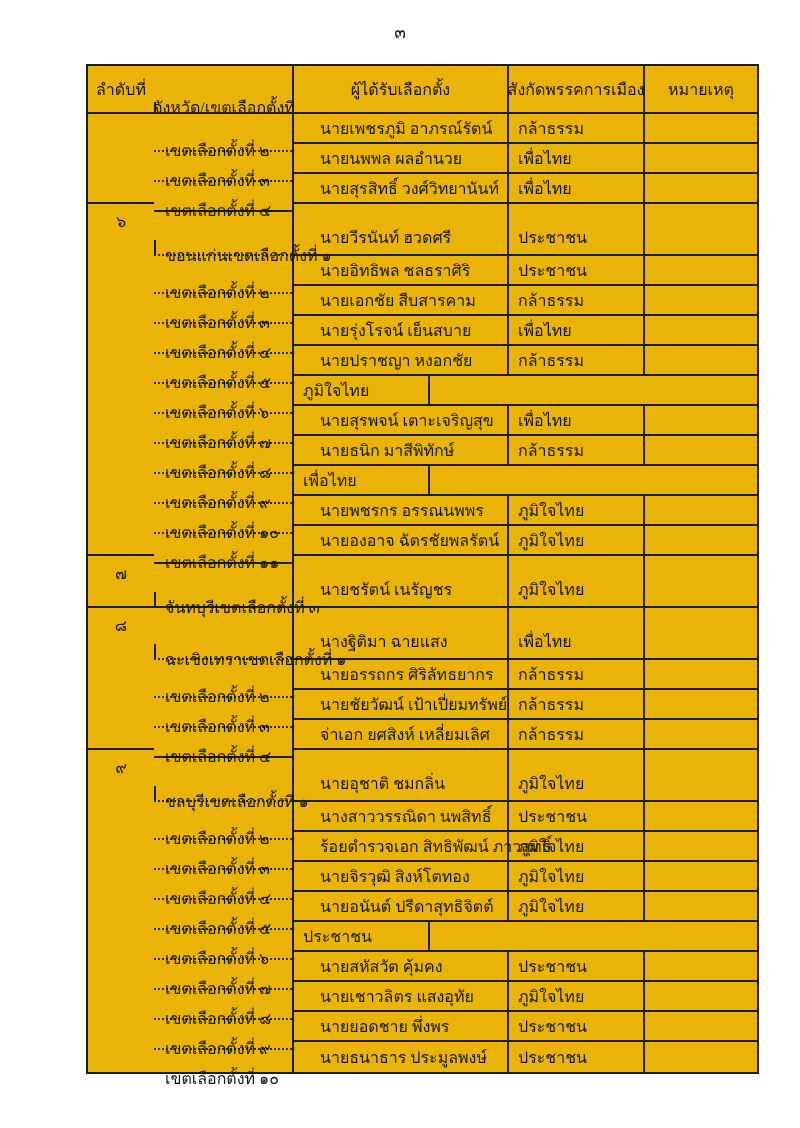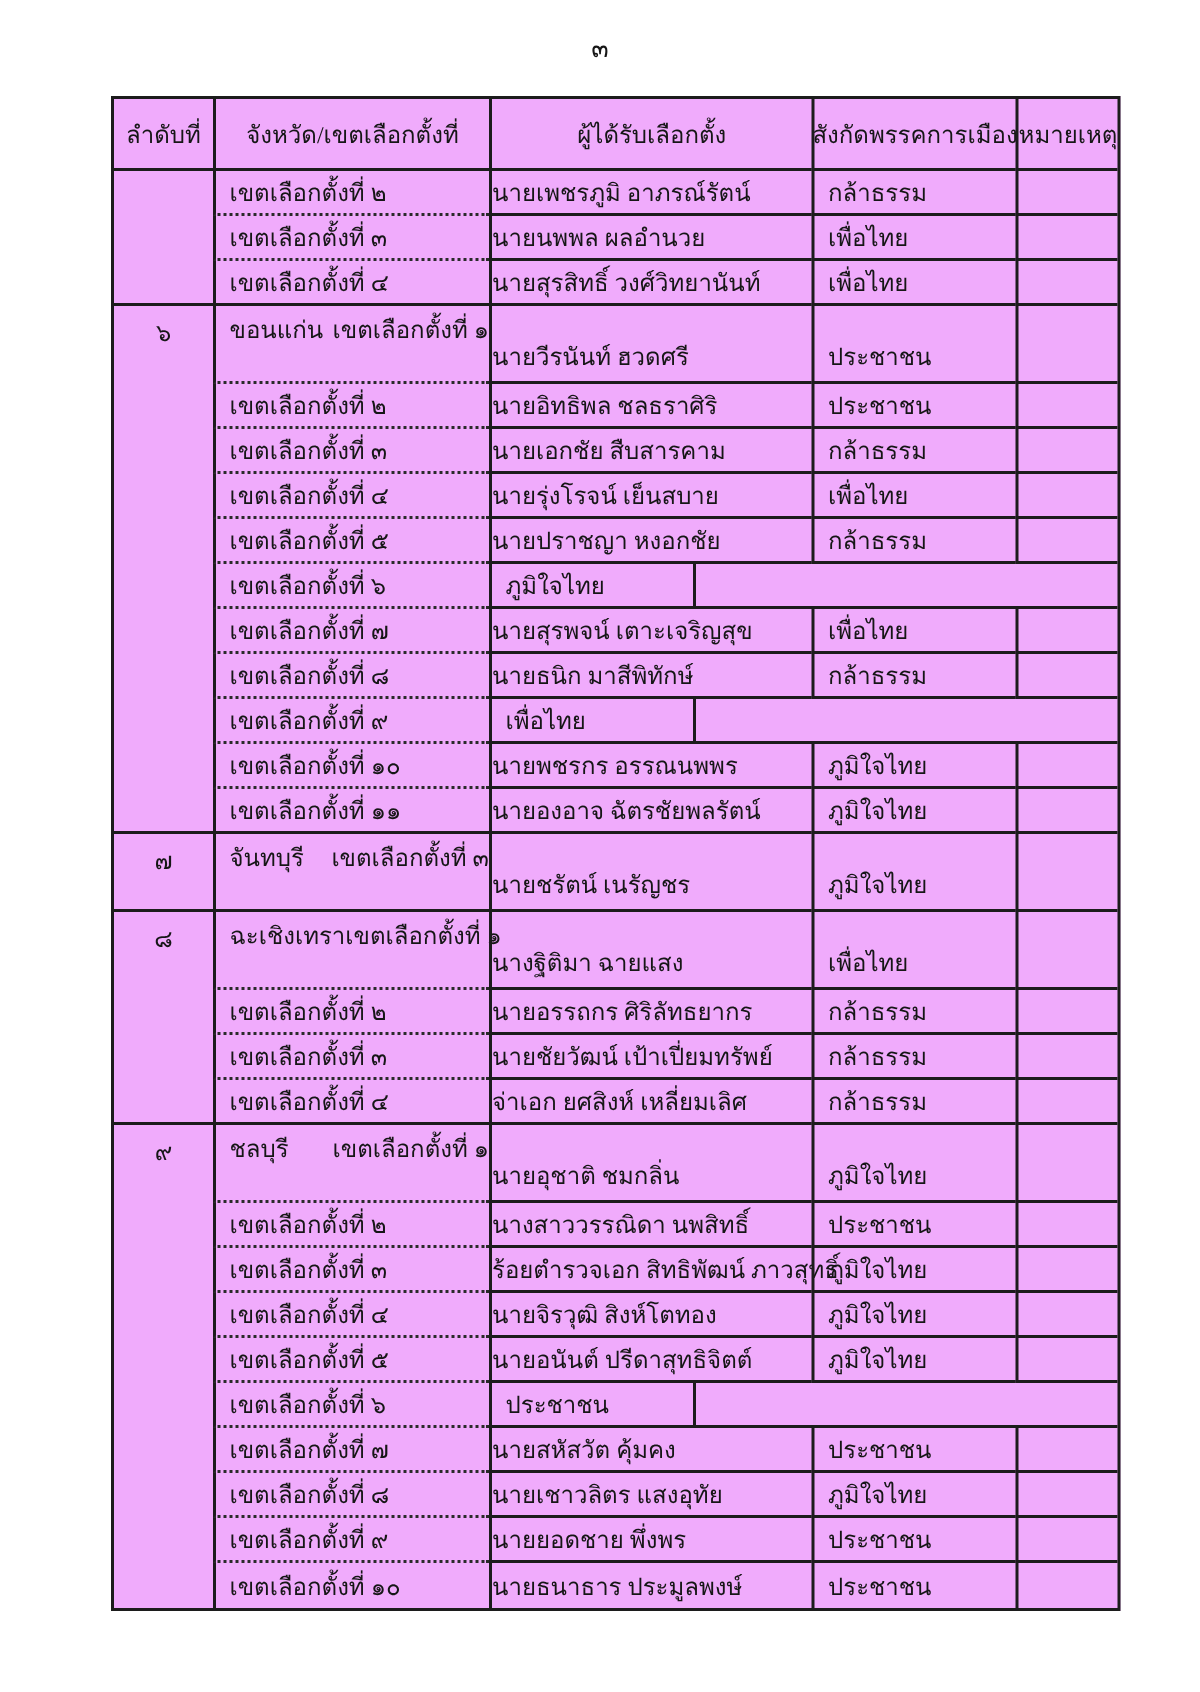--- a/index.html
+++ b/index.html
@@ -6,31 +6,31 @@
   .page {
     position:relative; width:800px; height:1128px; background:#ffffff;
     font-family:"Liberation Serif","DejaVu Serif",serif; color:#161616;
     overflow:hidden; margin:0 auto;
   }
   .pageno {
     position:absolute; top:18px; left:0; width:100%;
     text-align:center; font-size:17px;
   }
   .etable {
-    position:absolute; left:74px; top:64px; width:673px;
-    border:2px solid #1c1c1c; box-sizing:border-box; background:#f0abfc;font-family:Liberation Serif, serif;
+    position:absolute; left:86px; top:64px; width:673px;
+    border:2px solid #1c1c1c; box-sizing:border-box; background:#eab308;font-family:Liberation Serif, serif;
   }
   .thead, .trow { display:flex; width:100%; }
   .c {
     box-sizing:border-box; display:flex; align-items:center;
     font-size:16px; white-space:nowrap; overflow:visible;
   }
   .c1 { width:66px;  justify-content:center; }
-  .c2 { width:184px; padding-left:9px; }
-  .c3 { width:215px; padding-left:0; }
+  .c2 { width:138px; padding-left:9px;margin-top:36px; }
+  .c3 { width:215px; padding-left:26px; }
   .c4 { width:136px; padding-left:9px; }
   .c5 { flex:1; }
   .c2,.c3,.c4,.c5 { border-left:2px solid #1c1c1c; }
 
   .thead { height:48px; }
   .thead .c {
     justify-content:center; padding-left:0; text-align:center;
     border-bottom:2px solid #1c1c1c;
   }
 

